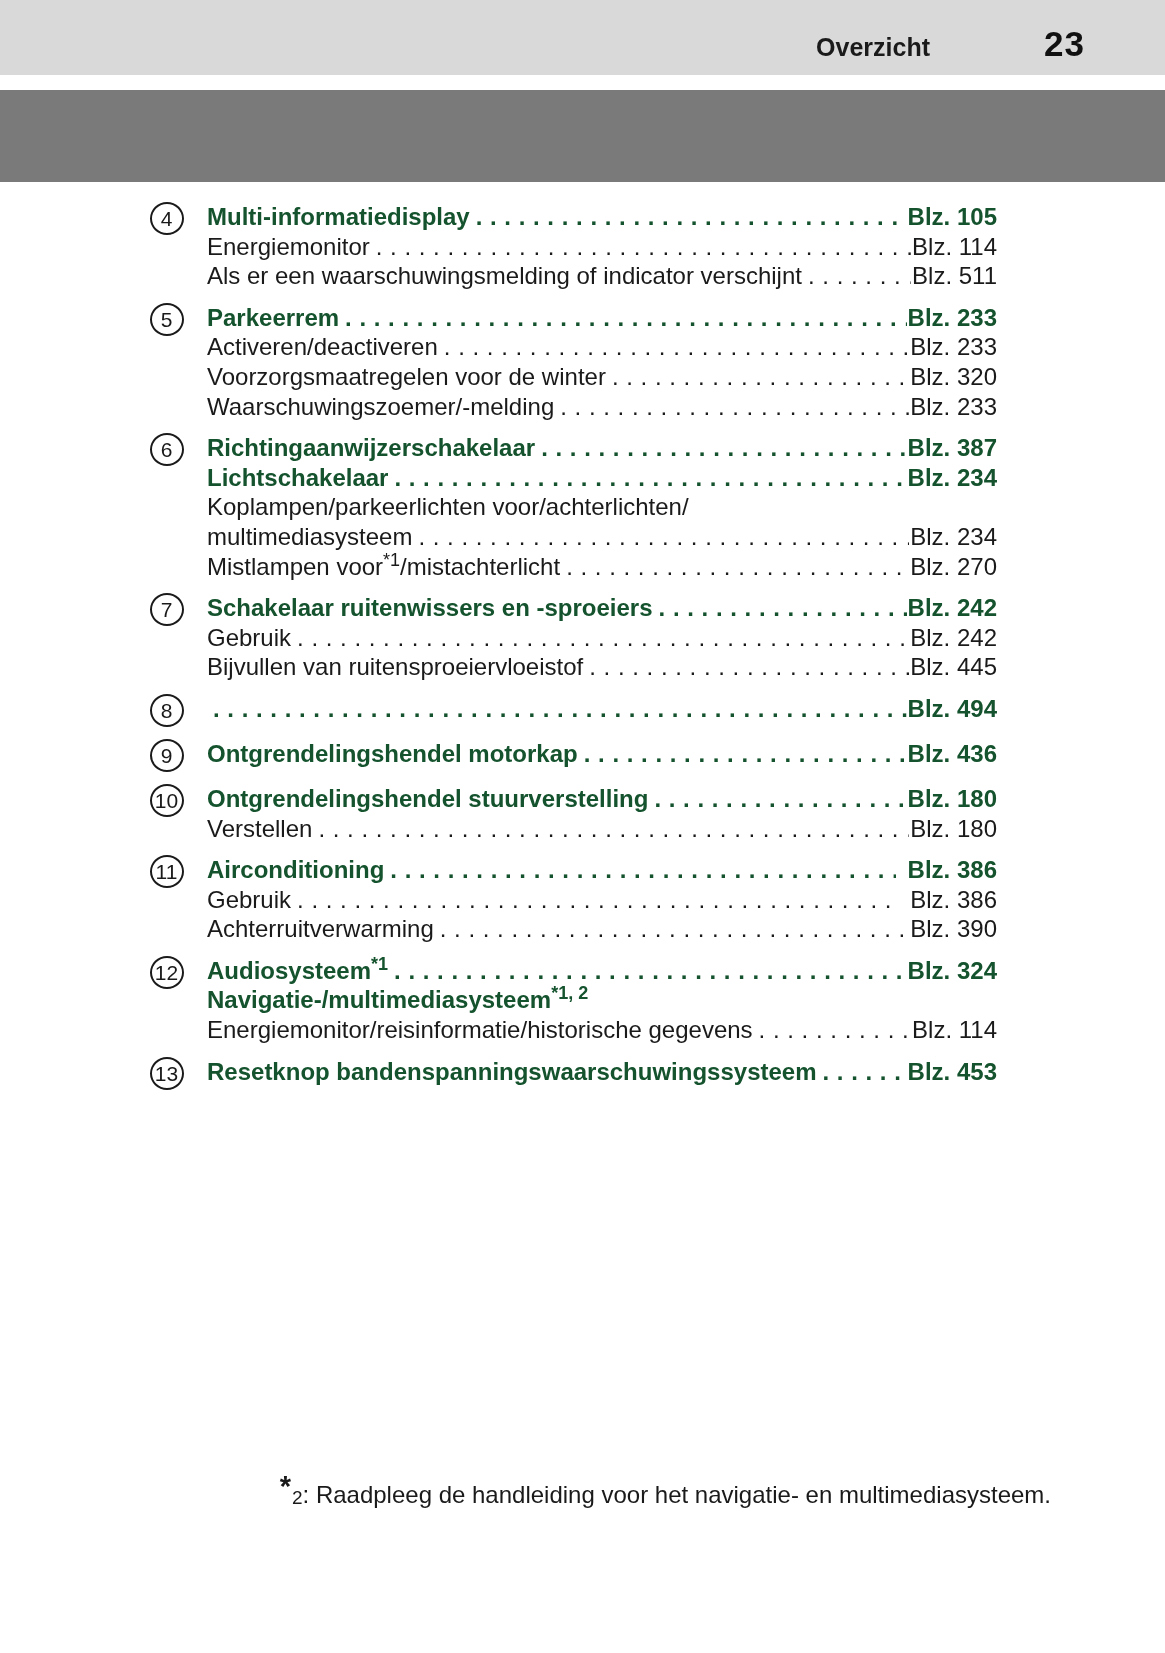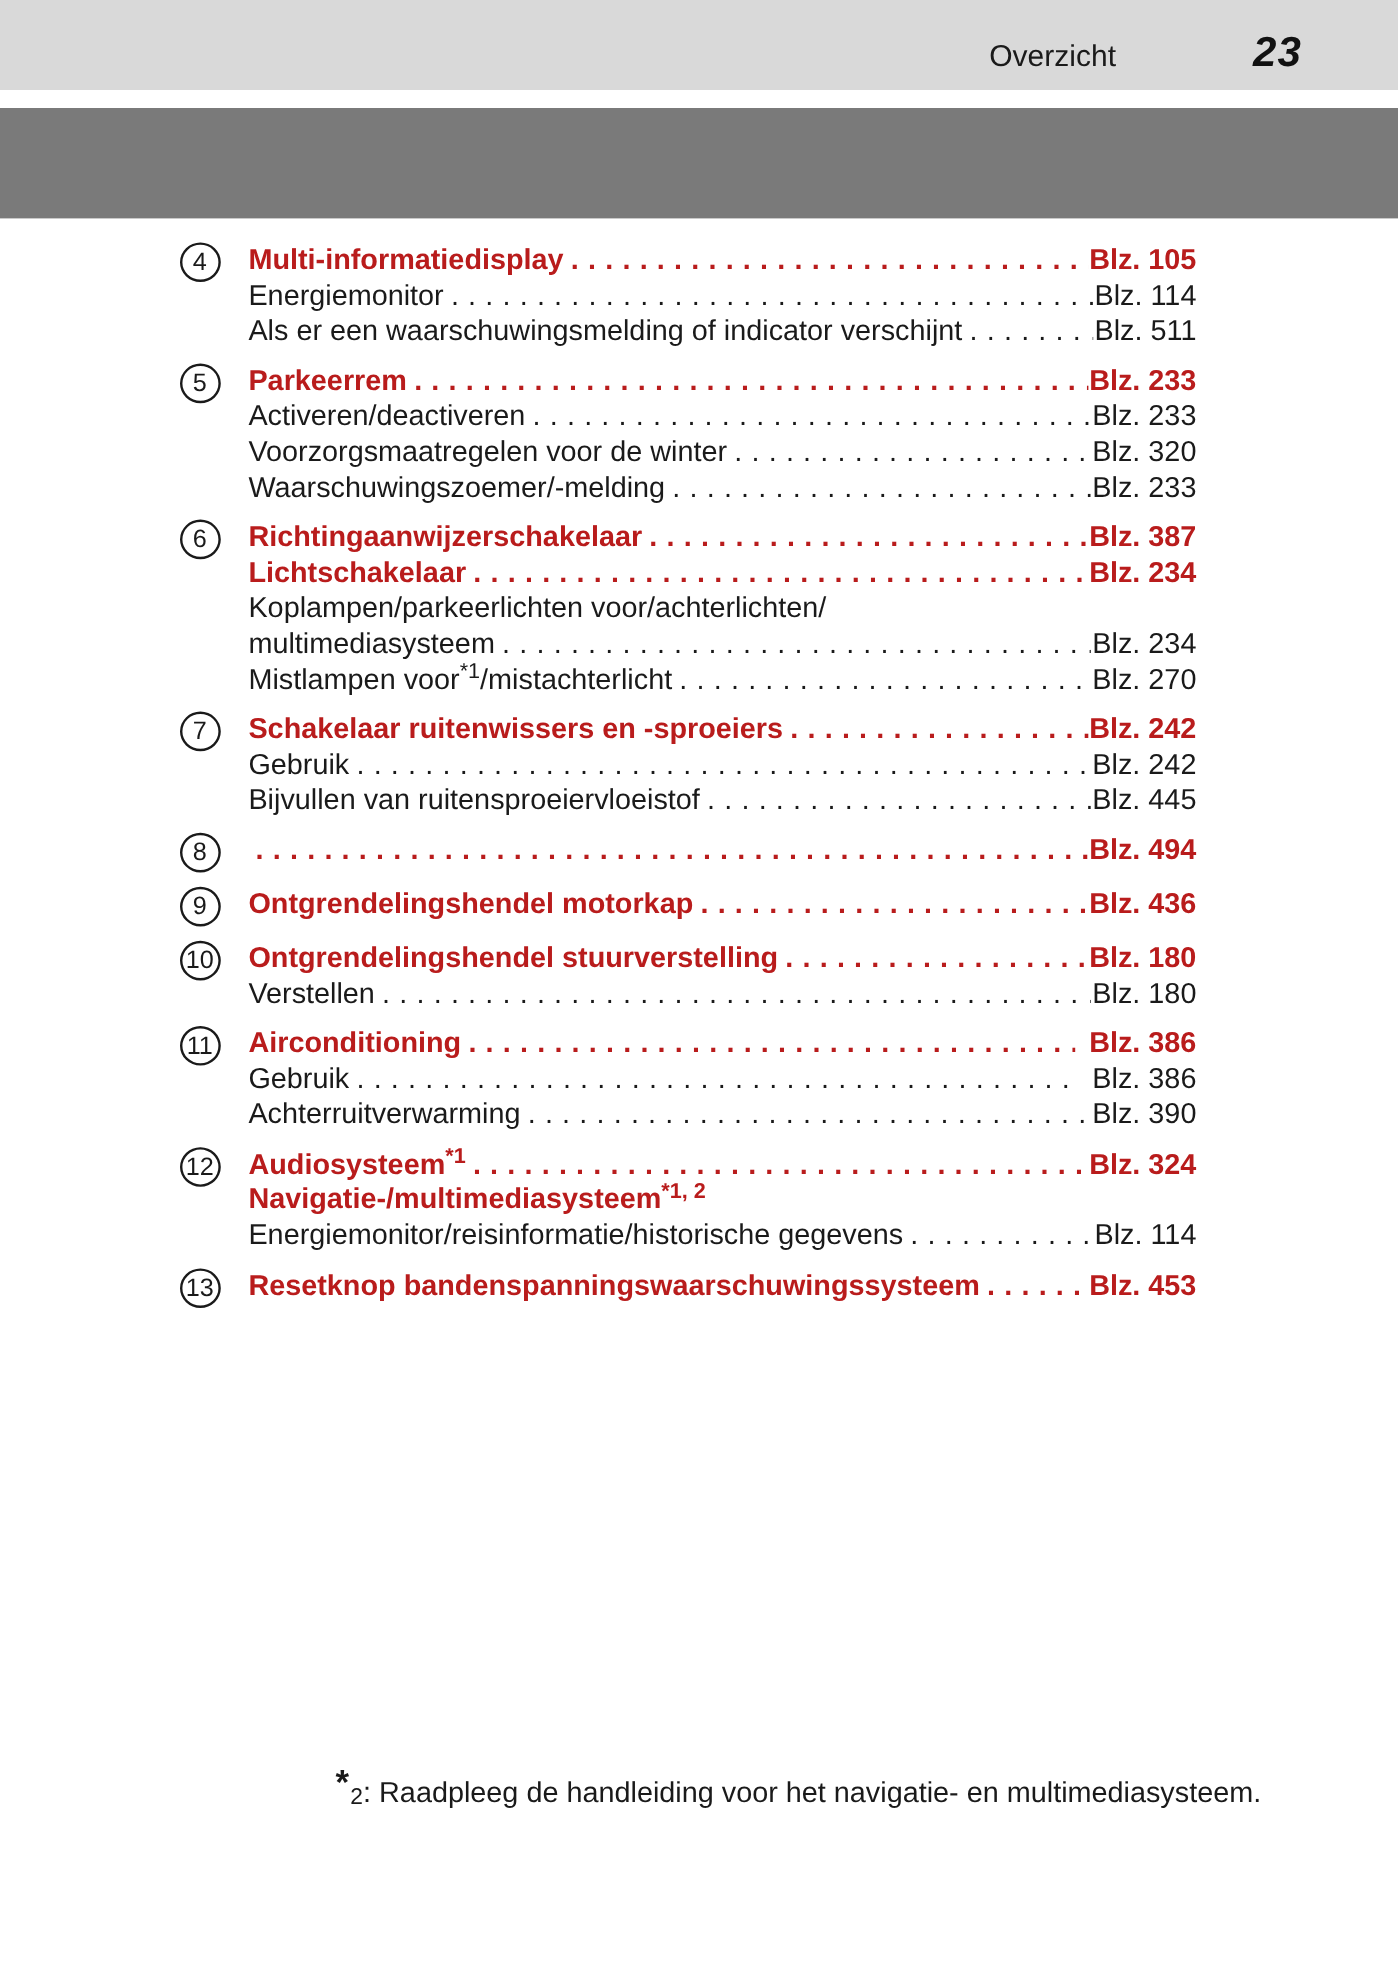--- a/index.html
+++ b/index.html
@@ -11,25 +11,25 @@
     color:#1a1a1a;
     overflow:hidden;
   }
   
   .page-header{
     position:absolute;left:0;top:0;width:1165px;height:75px;
     background:#d9d9d9;
   }
   .section-title{
     position:absolute;right:235px;top:33px;
-    font-size:25px;color:#1a1a1a;white-space:nowrap;
+    font-size:25px;color:#1a1a1a;white-space:nowrap;font-weight:bold;
   }
   .page-number{
     position:absolute;right:80px;top:24px;
-    font-size:35px;font-weight:700;letter-spacing:1px;color:#111;font-style:italic;
+    font-size:35px;font-weight:700;letter-spacing:1px;color:#111;
   }
   .banner{
     position:absolute;left:0;top:90px;width:1165px;height:92px;
     background:#7a7a7a;
   }
   
   .toc{
     position:absolute;left:146px;top:202px;width:851px;
   }
   .toc-item{display:flex;margin-bottom:12px;}
@@ -42,21 +42,21 @@
     min-width:34px;height:33px;padding:0 3px;margin-top:0px;
     border:2.5px solid #1a1a1a;border-radius:50%;
     display:inline-flex;align-items:center;justify-content:center;
     font-size:21px;line-height:1;color:#1a1a1a;background:#fff;
   }
   .lines{flex:1 1 auto;margin-left:20px;min-width:0;}
   .row{
     display:flex;align-items:baseline;
     font-size:24px;line-height:29.6px;white-space:nowrap;
   }
-  .row.bold{font-weight:700;color:#b91c1c;}
+  .row.bold{font-weight:700;color:#14532d;}
   .label{flex:0 0 auto;}
   .leader{
     flex:1 1 auto;min-width:0;overflow:hidden;
     padding-left:6px;white-space:nowrap;
     letter-spacing:0.5px;
   }
   .page-ref{flex:0 0 auto;margin-left:1px;}
   .page-ref.pad{margin-left:12px;}
   .sup{
     font-size:18px;line-height:0;

